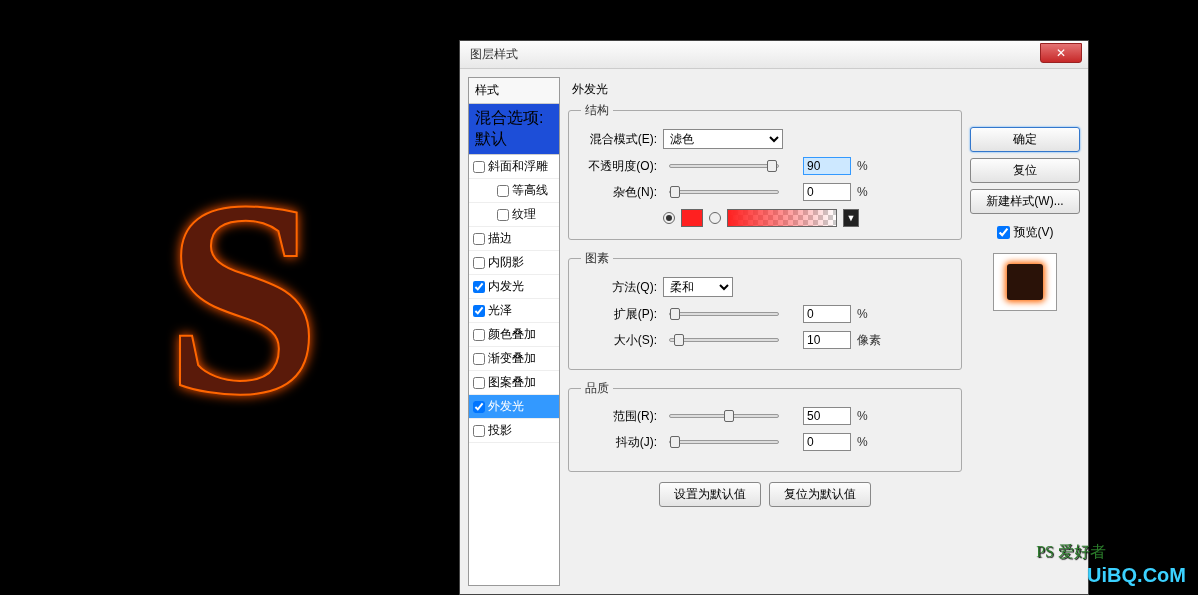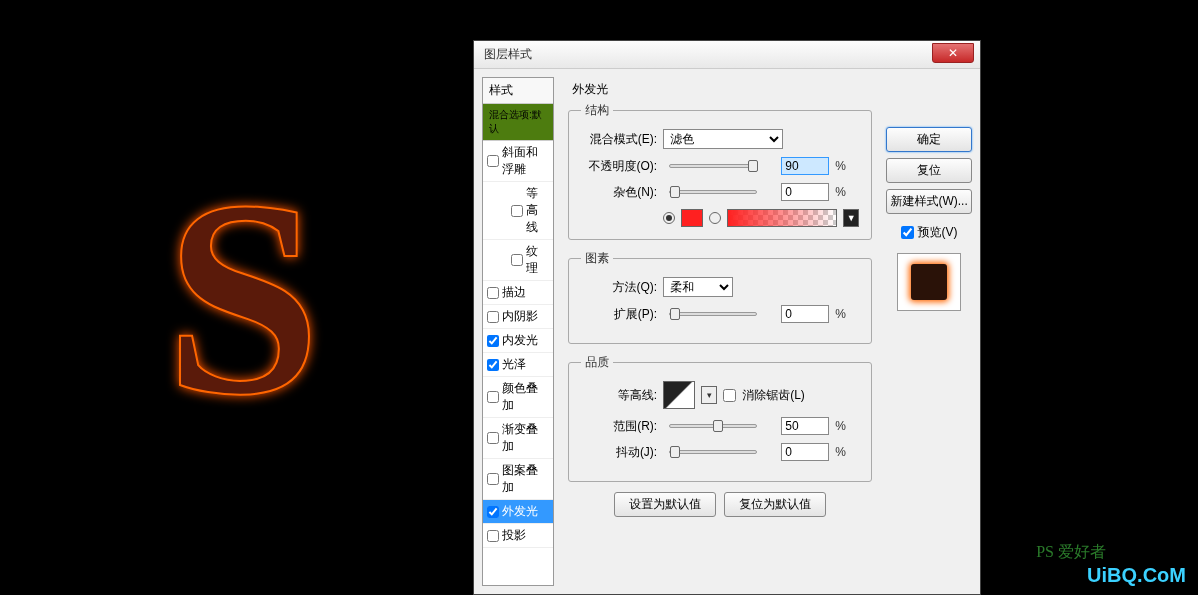--- a/index.html
+++ b/index.html
@@ -1,30 +1,30 @@
 <!DOCTYPE html>
 <html><head>
 <meta charset="utf-8">
 <style>
 * { box-sizing: border-box; margin: 0; padding: 0; font-family: "Microsoft YaHei", SimSun, sans-serif; font-size: 12px; }
 body { background: #000; width: 1198px; height: 595px; position: relative; overflow: hidden; }
 
 .canvas-area { position: absolute; left: 0; top: 0; width: 446px; height: 595px; display: flex; align-items: center; justify-content: center; }
 .glow-s { font-family: Georgia, serif; font-size: 280px; font-weight: bold; color: #5a1a0a; text-shadow: 0 0 8px #ff6a00, 0 0 15px #ff4500, 0 0 3px #ffaa00, inset 0 0 10px #ff8800; -webkit-text-stroke: 2px #ff6600; filter: drop-shadow(0 0 6px #ff5500); transform: translateX(20px); }
 
-.dialog { position: absolute; left: 473px; top: 40px; width: 508px; height: 555px; background: #f0f0f0; border: 1px solid #444; box-shadow: 0 0 10px rgba(0,0,0,0.8); }
+.dialog { position: absolute; left: 459px; top: 40px; width: 630px; height: 555px; background: #f0f0f0; border: 1px solid #444; box-shadow: 0 0 10px rgba(0,0,0,0.8); }
 .titlebar { height: 28px; background: linear-gradient(#fdfdfd, #e8e8e8); border-bottom: 1px solid #ccc; display: flex; align-items: center; padding-left: 10px; position: relative; }
 .titlebar-text { color: #333; }
 .close-btn { position: absolute; right: 6px; top: 2px; width: 42px; height: 20px; background: linear-gradient(#e57373, #c62828); border: 1px solid #922; border-radius: 0 0 3px 3px; color: #fff; display: flex; align-items: center; justify-content: center; font-size: 11px; cursor: pointer; }
 
-.dialog-body { display: flex; padding: 8px; height: calc(100% - 28px); gap: 6px; }
+.dialog-body { display: flex; padding: 8px; height: calc(100% - 28px); }
 
 .styles-list { width: 92px; border: 1px solid #999; background: #fff; }
 .styles-header { padding: 4px 6px; border-bottom: 1px solid #ccc; background: #f8f8f8; }
-.styles-header2 { padding: 4px 6px; border-bottom: 1px solid #ccc; background: #4d7c0f; font-size: 10px; }
+.styles-header2 { padding: 4px 6px; border-bottom: 1px solid #ccc; background: #1d4ed8; font-size: 16px; }
 .style-item { padding: 3px 4px; border-bottom: 1px solid #eee; display: flex; align-items: center; gap: 3px; cursor: pointer; }
 .style-item.selected { background: #3399ff; color: #fff; }
 .style-item.indent { padding-left: 28px; }
 .style-item input[type=checkbox] { width: 12px; height: 12px; }
 
 .main-panel { flex: 1; padding: 4px 8px; }
 .panel-title { margin-bottom: 4px; padding-left: 4px; }
 fieldset { border: 1px solid #aaa; border-radius: 3px; margin-bottom: 10px; padding: 10px 12px 12px; }
 legend { padding: 0 4px; color: #333; }
 .row { display: flex; align-items: center; margin-bottom: 8px; gap: 6px; }
@@ -175,31 +175,32 @@
           </select>
         </div>
         <div class="row">
           <label>扩展(P):</label>
           <div class="slider">
               <div class="slider-thumb" style="left:0%;"></div>
             </div>
           <input class="num" value="0" style="">
           <span class="unit">%</span>
         </div>
+        <div class="row">
+          <label>大小(S):</label>
+          <div class="slider">
+              <div class="slider-thumb" style="left:4%;"></div>
+            </div>
+          <input class="num" value="10" style="">
+          <span class="unit">像素</span>
+        </div>
       </fieldset>
 
       <fieldset>
         <legend>品质</legend>
-        <div class="row">
-          <label>等高线:</label>
-          <div class="contour-box"></div>
-          <span class="grad-drop" style="background:#eee;color:#333;">▾</span>
-          <input type="checkbox" style="">
-          <span>消除锯齿(L)</span>
-        </div>
         <div class="row">
           <label>范围(R):</label>
           <div class="slider">
               <div class="slider-thumb" style="left:50%;"></div>
             </div>
           <input class="num" value="50" style="">
           <span class="unit">%</span>
         </div>
         <div class="row">
           <label>抖动(J):</label>

